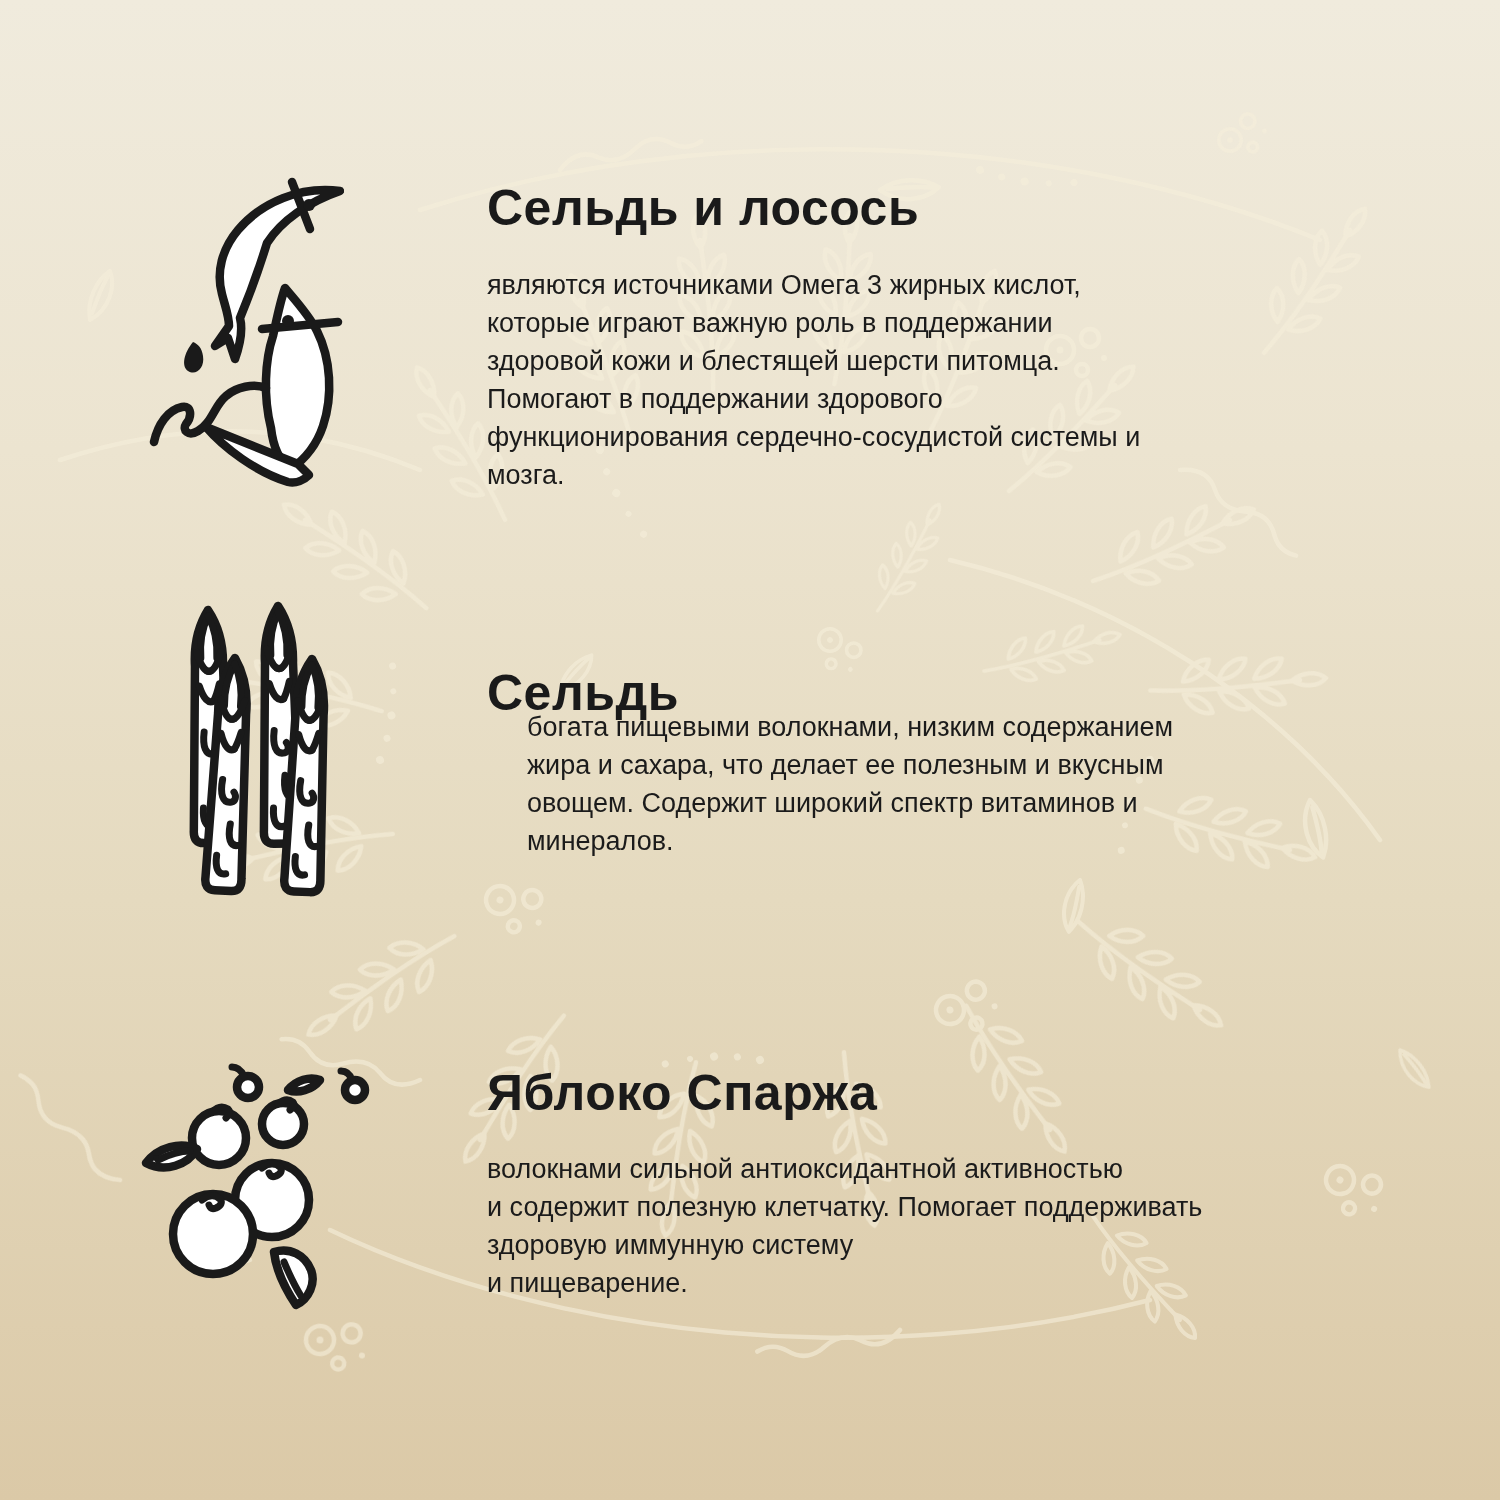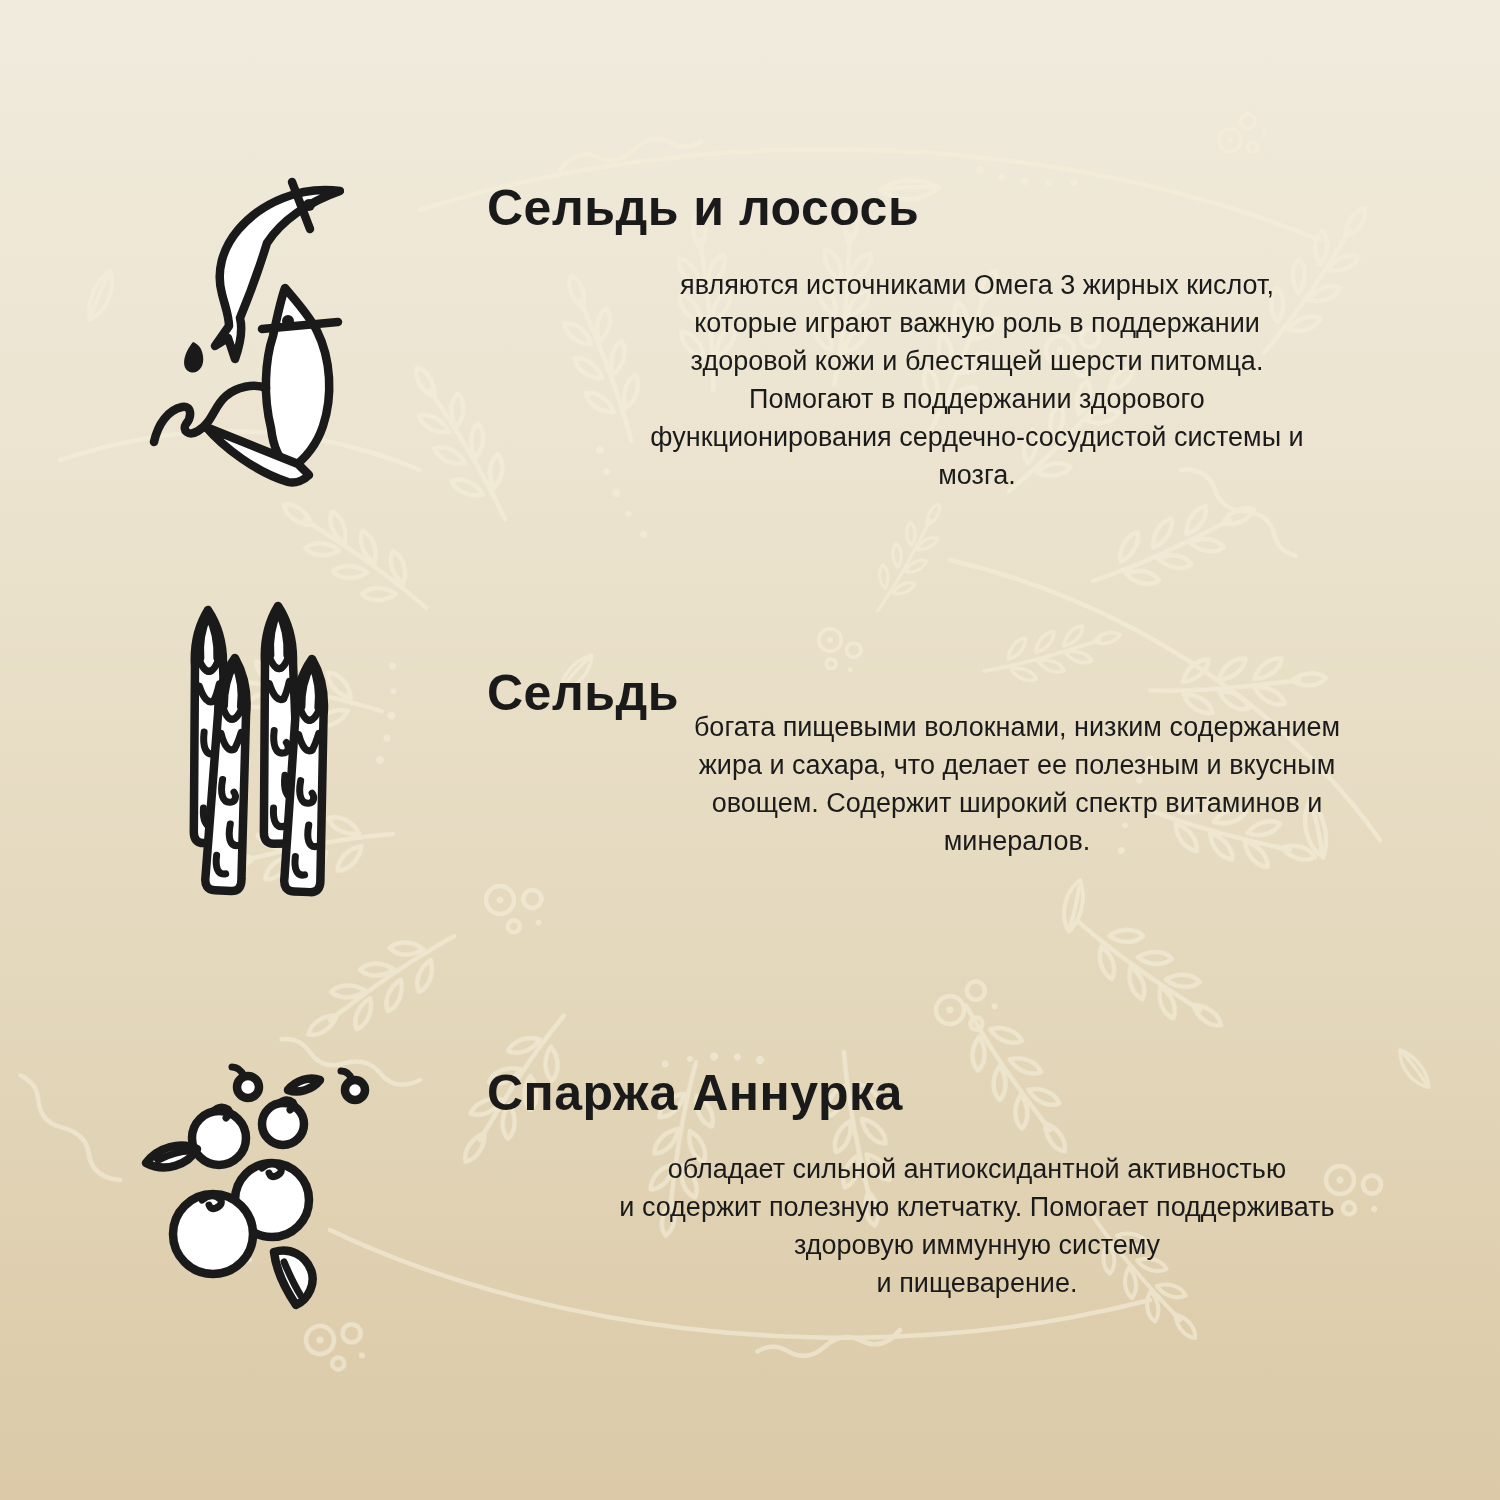--- a/index.html
+++ b/index.html
@@ -5,21 +5,21 @@
   html,body{margin:0;padding:0;}
   #page-root{
     position:relative;
     width:1500px;height:1500px;
     overflow:hidden;
     background:linear-gradient(180deg,#f0ebdd 0%,#ece4d0 30%,#e5dabf 60%,#dbc9a7 100%);
     font-family:"Liberation Sans", sans-serif;
     color:#1a1a1a;
   }
   #bg-pattern{position:absolute;inset:0;z-index:0;pointer-events:none;}
-  .content{position:absolute;inset:0;z-index:1;text-align:center;}
+  .content{position:absolute;inset:0;z-index:1;}
   .sec-icon{position:absolute;}
   .sec-title{
     position:absolute;left:487px;
     font-size:50px;line-height:55px;font-weight:700;
     letter-spacing:.5px;color:#1a1a1a;white-space:nowrap;
   }
   .sec-body{
     position:absolute;left:487px;width:980px;
     font-size:27px;line-height:38px;font-weight:400;
     color:#1b1b1b;white-space:pre-line;
@@ -211,20 +211,20 @@
       <circle class="ill" cx="75" cy="184" r="40"></circle>
       <path class="ill-thin" d="M64,150 q10,-8 18,-1 q4,5 -4,9 q-5,2 -7,-3"></path>
 
       <path class="ill" d="M8,113 C20,97 43,91 59,99 C50,115 27,123 8,113 Z"></path>
       <path class="ill-thin" d="M20,110 C32,104 44,101 52,101"></path>
       <circle class="ill-solid" cx="18" cy="108" r="3"></circle>
 
       <path class="ill" d="M136,202 C152,197 167,205 173,220 C178,233 171,249 158,255 C148,240 138,220 136,202 Z"></path>
       <path class="ill-thin" d="M146,212 C152,226 158,238 163,246"></path>
     </svg>
-    <div id="title-3" class="sec-title">Спаржа Аннурка</div>
-    <div id="body-3" class="sec-body">обладает сильной антиоксидантной активностью
+    <div id="title-3" class="sec-title">Яблоко Спаржа</div>
+    <div id="body-3" class="sec-body">волокнами сильной антиоксидантной активностью
 и содержит полезную клетчатку. Помогает поддерживать
 здоровую иммунную систему
 и пищеварение.</div>
 
   </div>
 </div>
 
 </body></html>

